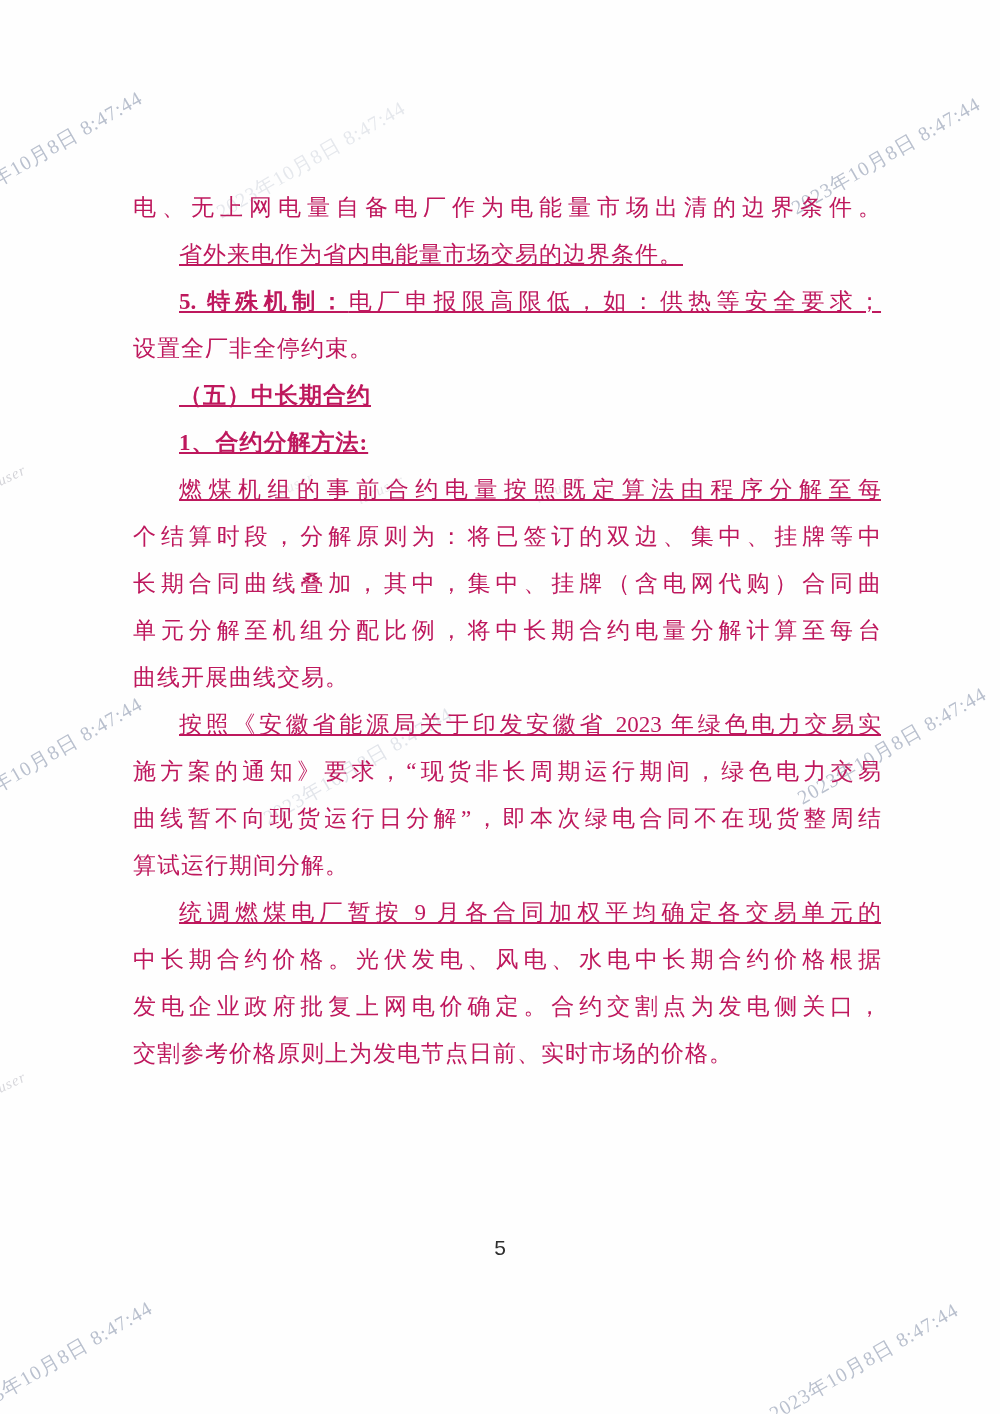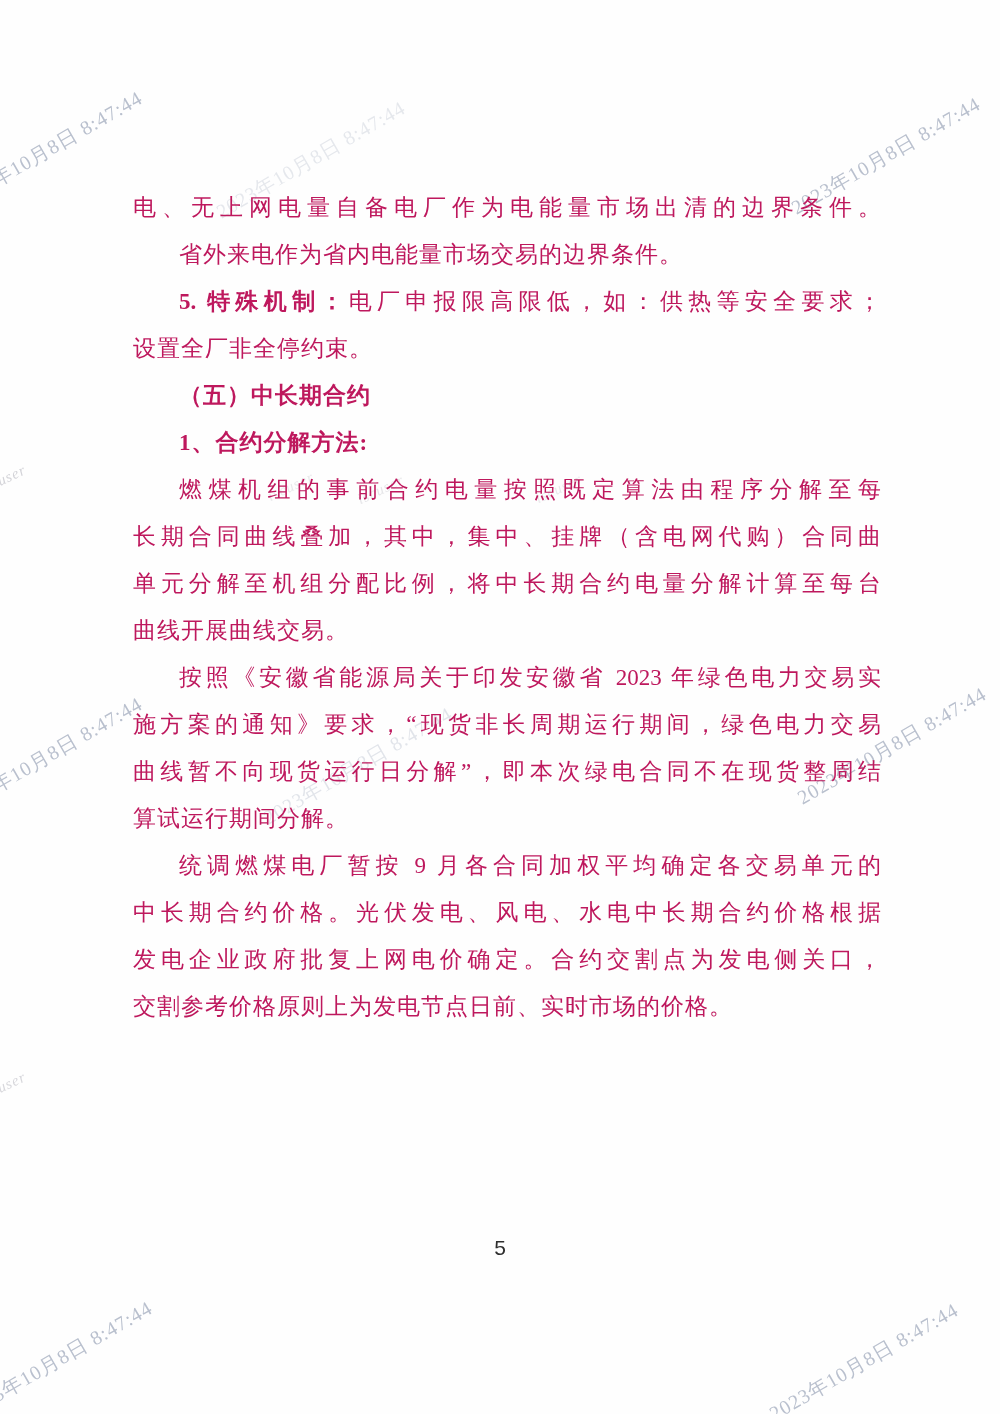--- a/index.html
+++ b/index.html
@@ -56,20 +56,21 @@
     color: #be185d;
   }
   .line.justify {
     white-space: normal;
     text-align: justify;
     text-align-last: justify;
     letter-spacing: 0;
   }
   .line.indent {
     text-indent: 2em;
+    text-decoration: underline;
   }
   .bold {
     font-weight: 700;
     text-align: right;
   }
   
   .page-number {
     position: absolute;
     left: 0;
     right: 0;
@@ -100,20 +101,21 @@
       <div class="wm user" style="left: -16px; top: 1088px; opacity: 0.55;">iscuser</div>
     </div>
   <div class="doc">
       <div class="line justify"><span>电、无上网电量自备电厂作为电能量市场出清的边界条件。</span></div>
       <div class="line indent"><span>省外来电作为省内电能量市场交易的边界条件。</span></div>
       <div class="line justify indent"><span class="bold">5. 特殊机制：</span><span>电厂申报限高限低，如：供热等安全要求；</span></div>
       <div class="line"><span>设置全厂非全停约束。</span></div>
       <div class="line indent"><span class="bold">（五）中长期合约</span></div>
       <div class="line indent"><span class="bold">1、合约分解方法:</span></div>
       <div class="line justify indent"><span>燃煤机组的事前合约电量按照既定算法由程序分解至每</span></div>
+      <div class="line justify"><span>个结算时段，分解原则为：将已签订的双边、集中、挂牌等中</span></div>
       <div class="line justify"><span>长期合同曲线叠加，其中，集中、挂牌（含电网代购）合同曲</span></div>
       <div class="line justify"><span>单元分解至机组分配比例，将中长期合约电量分解计算至每台</span></div>
       <div class="line"><span>曲线开展曲线交易。</span></div>
       <div class="line justify indent"><span>按照《安徽省能源局关于印发安徽省 2023 年绿色电力交易实</span></div>
       <div class="line justify"><span>施方案的通知》要求，“现货非长周期运行期间，绿色电力交易</span></div>
       <div class="line justify"><span>曲线暂不向现货运行日分解”，即本次绿电合同不在现货整周结</span></div>
       <div class="line"><span>算试运行期间分解。</span></div>
       <div class="line justify indent"><span>统调燃煤电厂暂按 9 月各合同加权平均确定各交易单元的</span></div>
       <div class="line justify"><span>中长期合约价格。光伏发电、风电、水电中长期合约价格根据</span></div>
       <div class="line justify"><span>发电企业政府批复上网电价确定。合约交割点为发电侧关口，</span></div>

